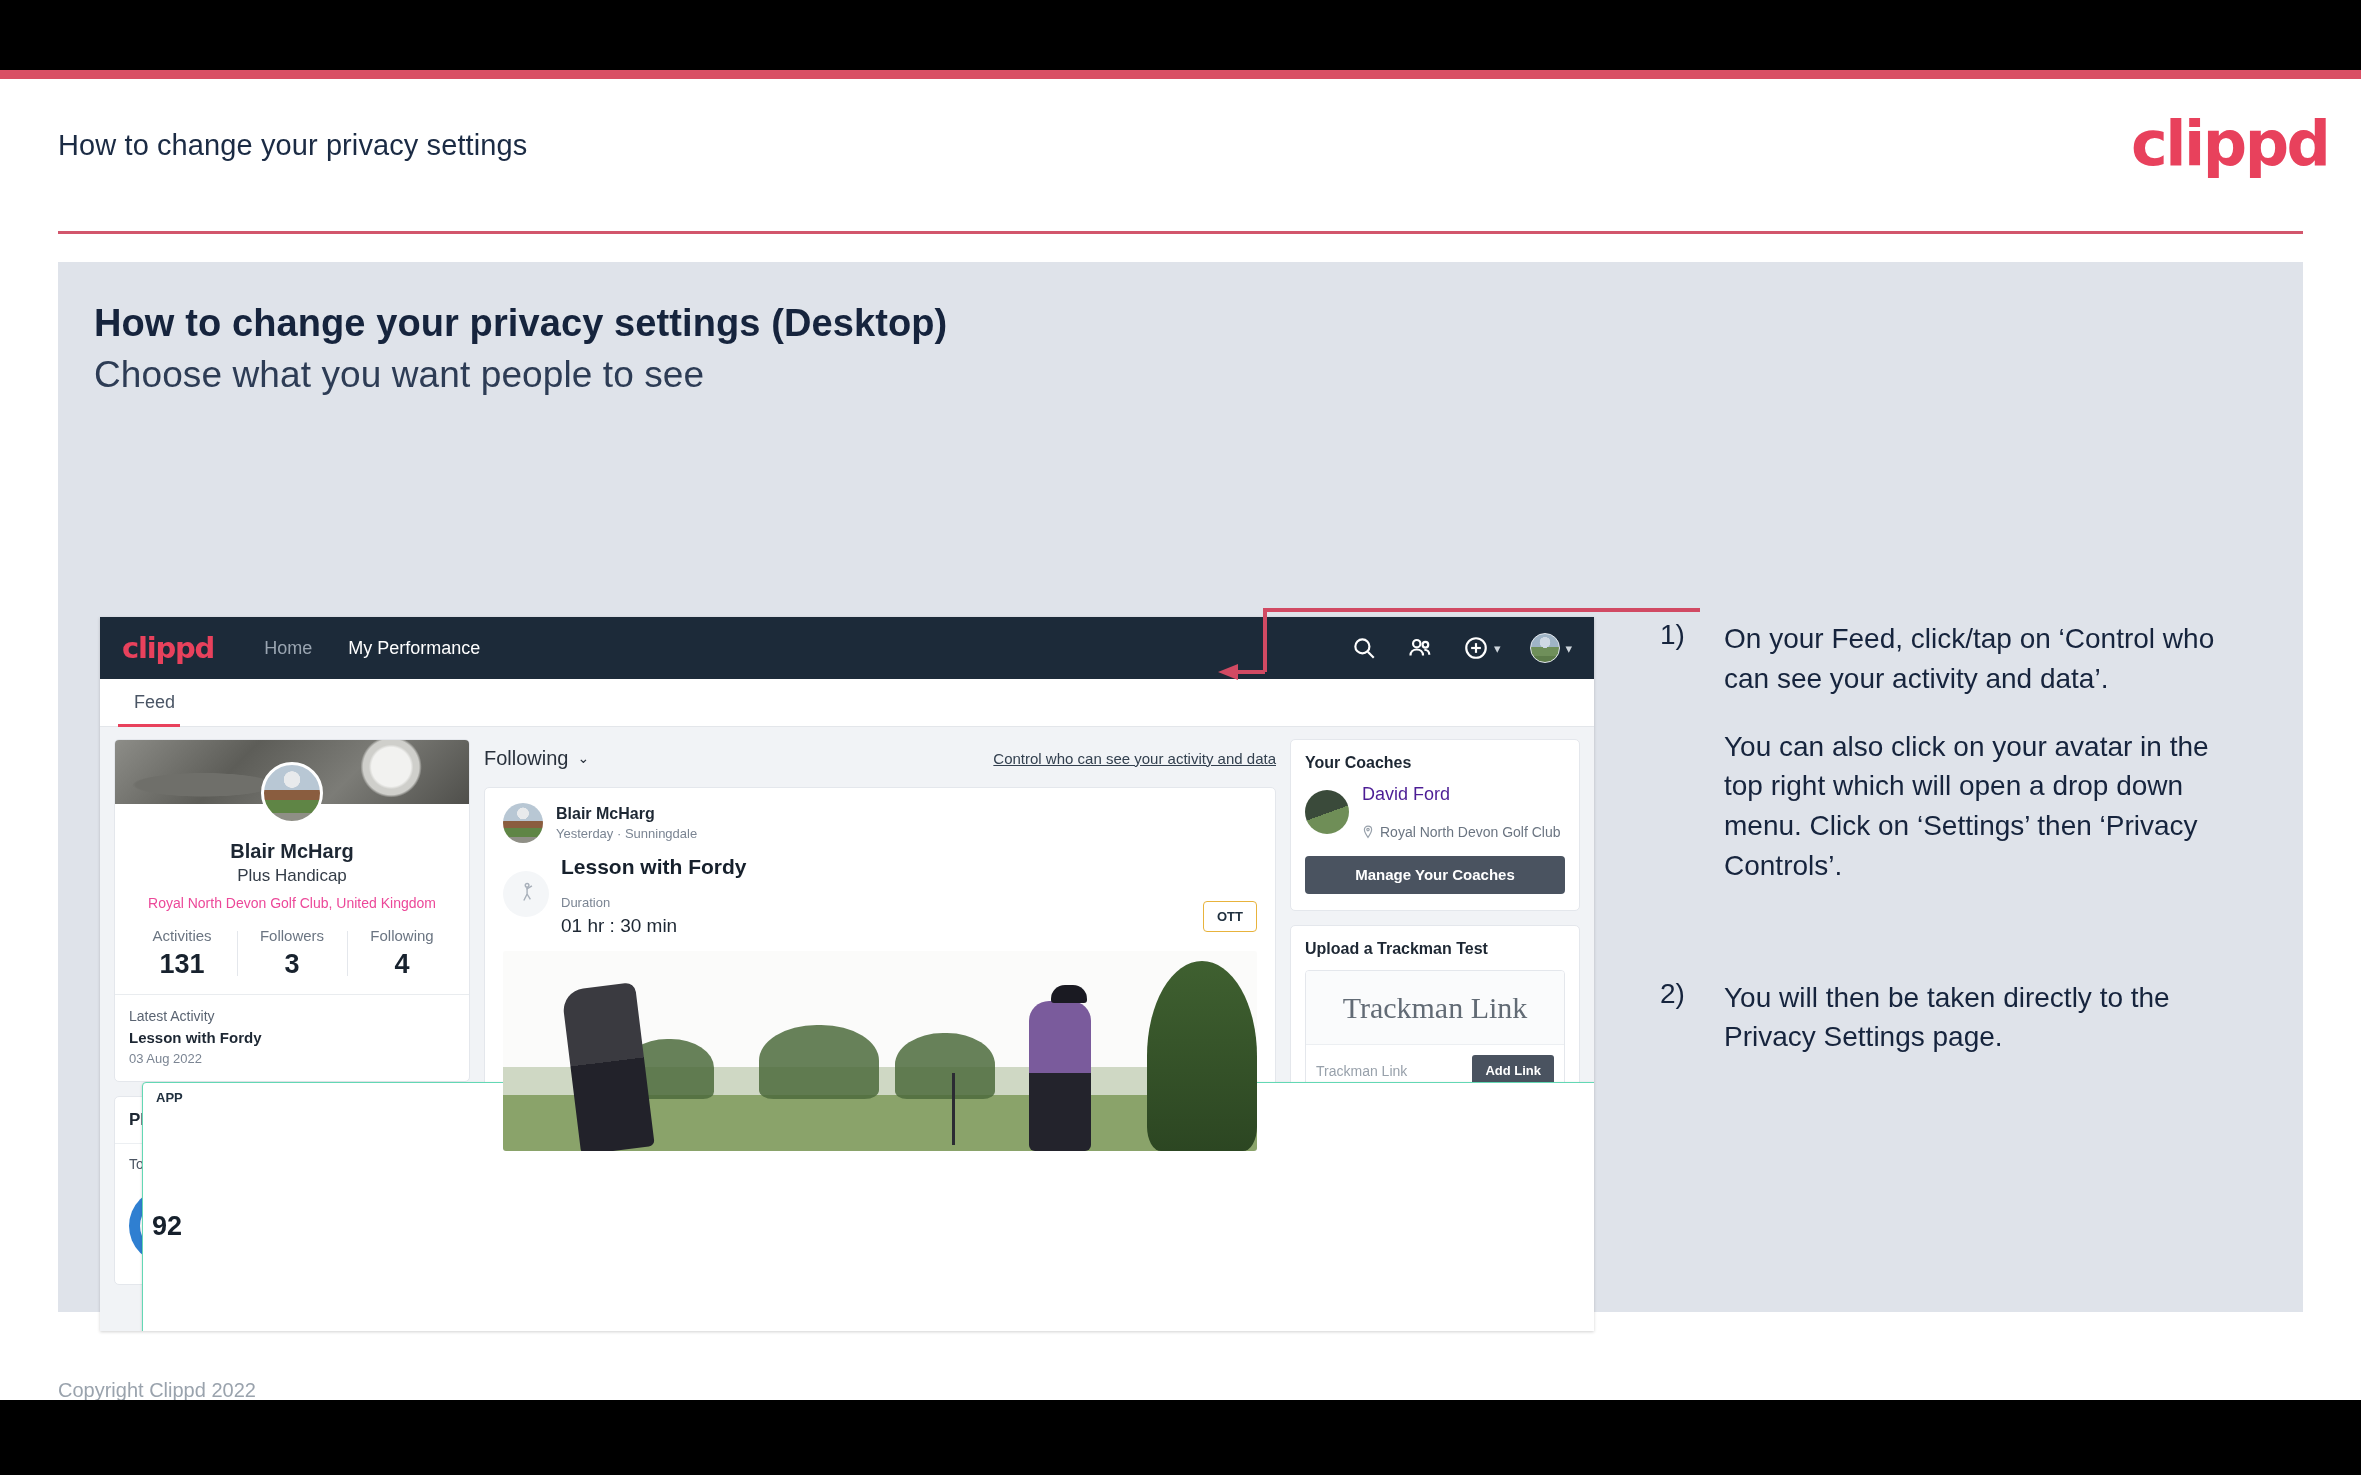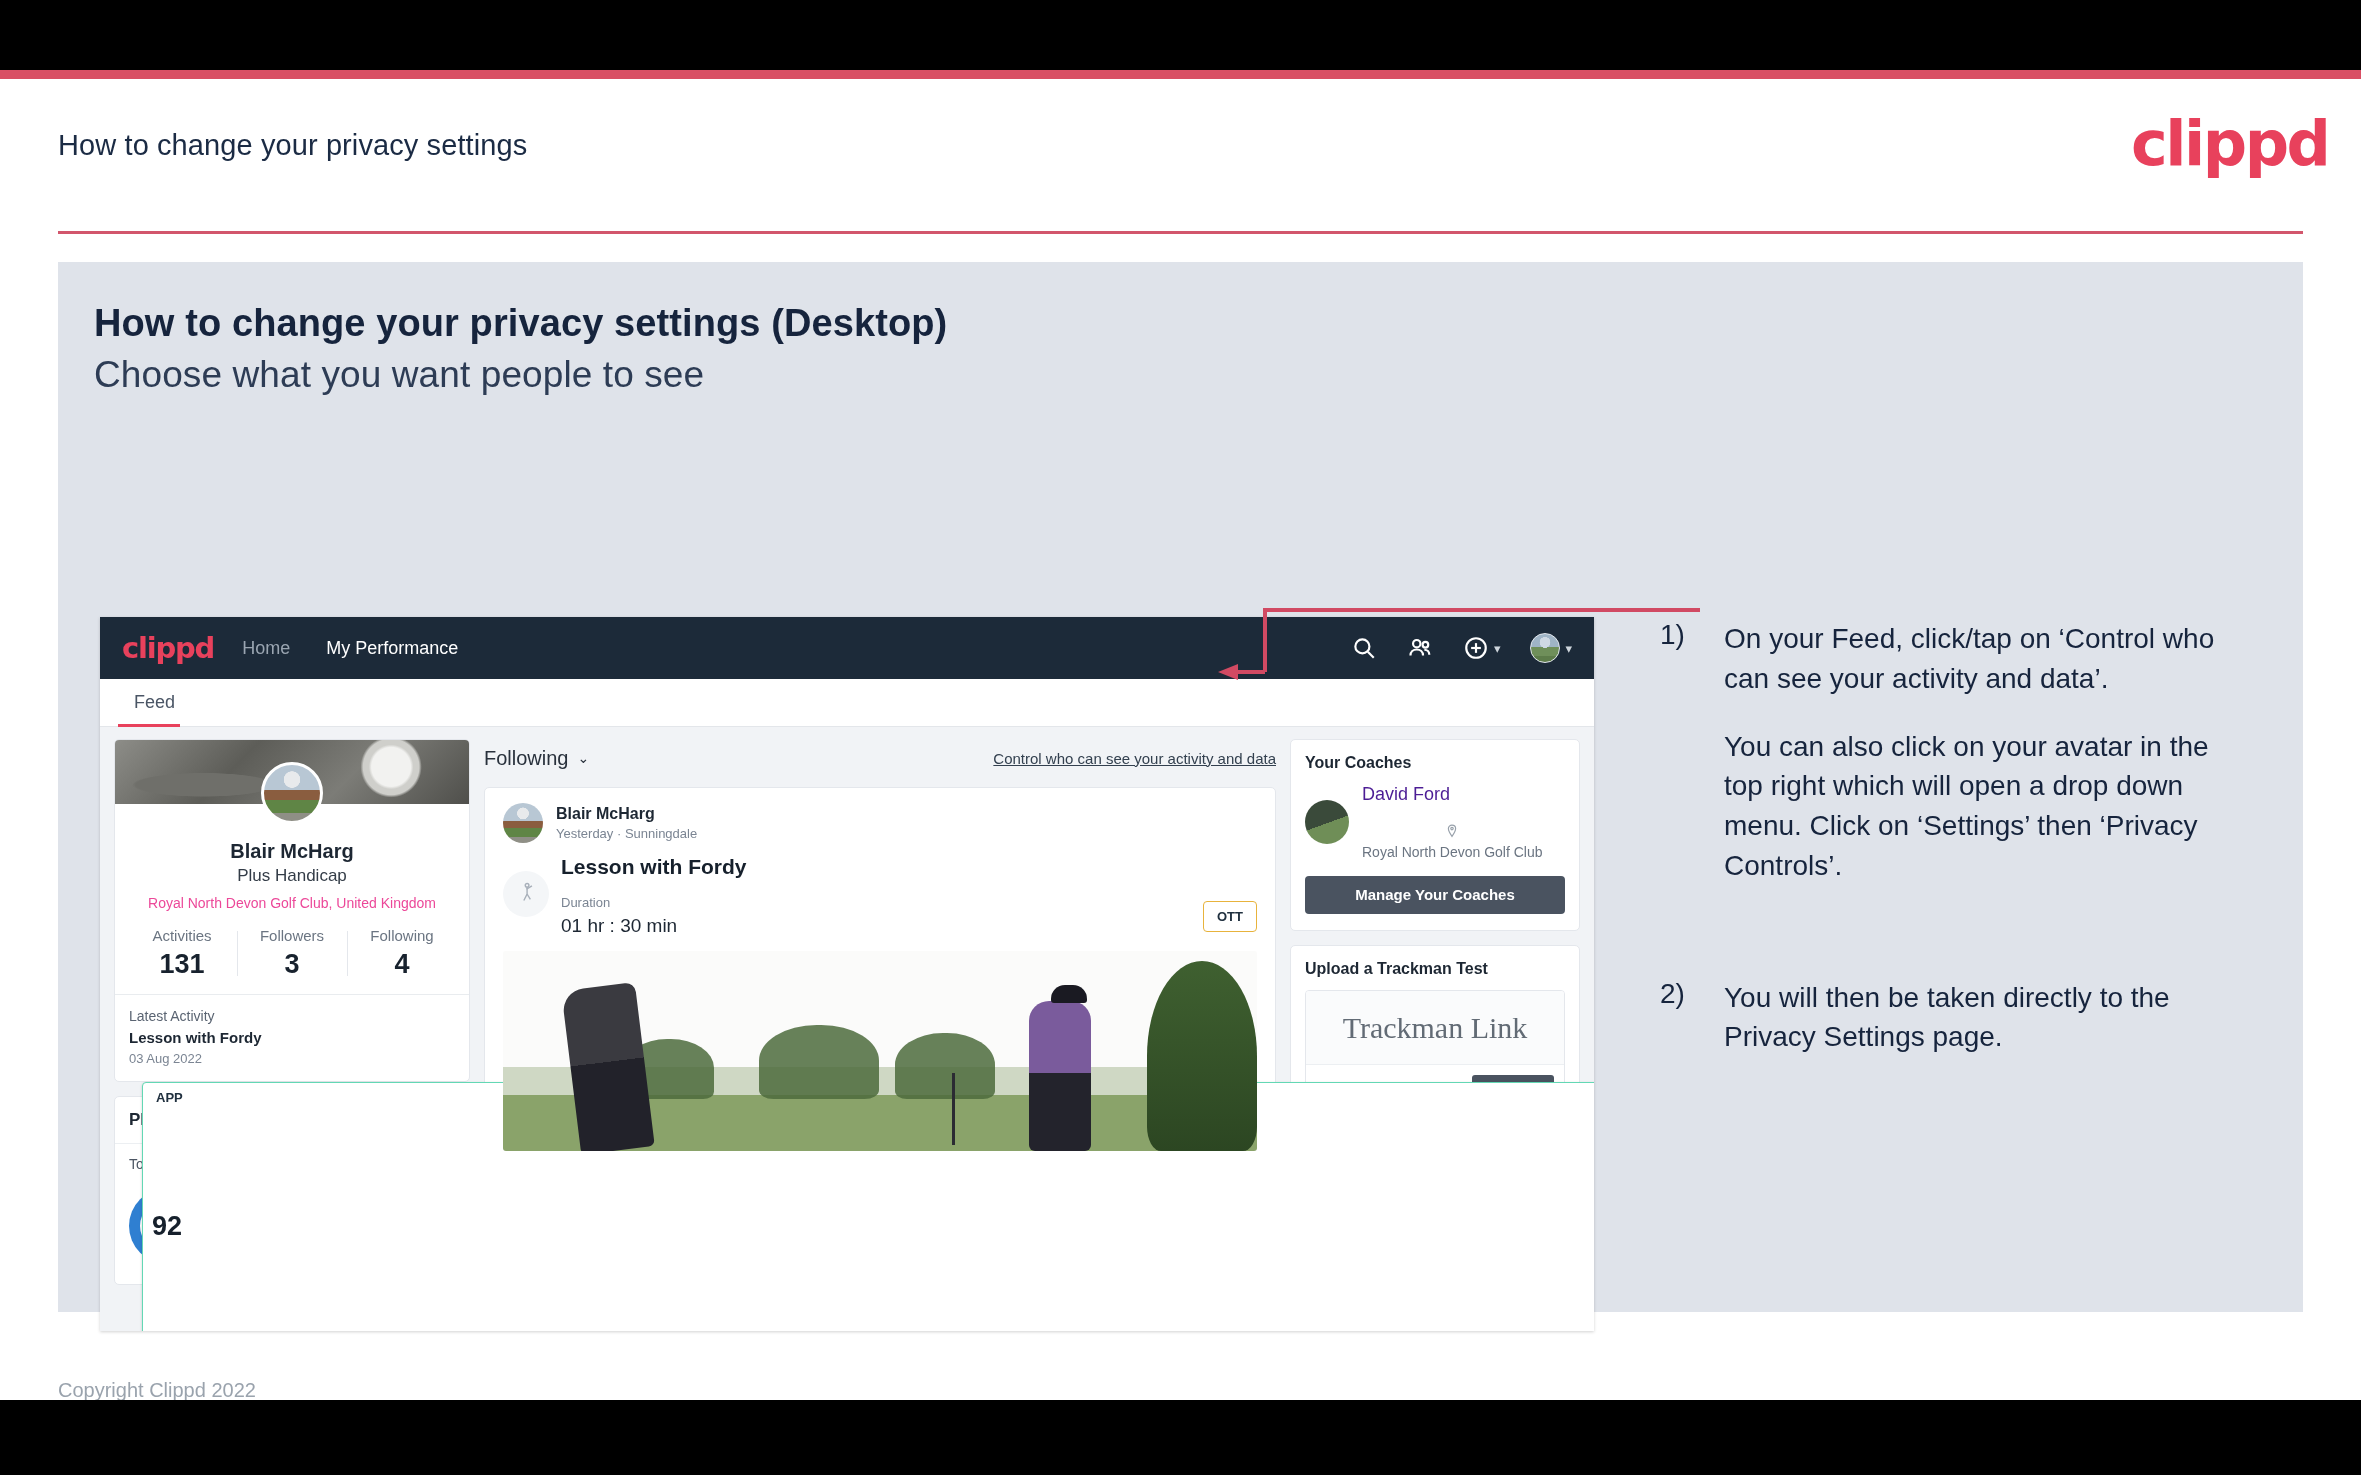--- a/index.html
+++ b/index.html
@@ -53,21 +53,21 @@
     box-shadow:0 1px 3px rgba(0,0,0,.18);
   }
   .app-navbar {
     position:absolute; left:0; top:0; width:100%; height:62px;
     background:#1c2a39; display:flex; align-items:center;
   }
   .nav-logo {
     margin-left:22px; font-size:29px; font-weight:700; color:#e8415c;
     letter-spacing:-1.2px; font-family:"DejaVu Sans", sans-serif;
   }
-  .nav-links { display:flex; align-items:center; margin-left:28px; gap:36px; }
+  .nav-links { display:flex; align-items:center; margin-left:50px; gap:36px; }
   .nav-link { font-size:18px; color:#9aa5b1; }
   .nav-link.active { color:#ffffff; }
   .nav-right {
     position:absolute; right:22px; top:0; height:62px;
     display:flex; align-items:center; gap:30px;
   }
   .nav-icon { width:26px; height:26px; color:#fff; display:block; }
   .nav-icon svg { width:100%; height:100%; display:block; }
   .chev { font-size:13px; color:#cfd6dd; margin-left:5px; }
   .nav-avatar {
@@ -235,21 +235,21 @@
 
   
   .col-right { width:290px; flex:0 0 290px; display:flex; flex-direction:column; gap:14px; }
   .rc-title { font-size:16px; font-weight:700; color:#1d2733; padding:14px 14px 0 14px; }
   .coach-row { display:flex; align-items:center; gap:13px; padding:12px 14px 0 14px; }
   .coach-avatar {
     width:44px; height:44px; border-radius:50%; flex:0 0 44px;
     background:linear-gradient(160deg,#3a4a3a 0 52%, #6f8e57 52% 100%);
   }
   .coach-name { font-size:18px; font-weight:400; color:#4c1d95; }
-  .coach-club { font-size:14px; color:#6b7582; margin-top:19px; display:flex; align-items:center; gap:6px;flex-direction:column; }
+  .coach-club { font-size:14px; color:#6b7582; margin-top:19px; display:flex; align-items:center; gap:6px; }
   .pin-icon { width:12px; height:14px; display:inline-block; }
   .btn-dark {
     display:block; margin:16px 14px 16px 14px; height:38px; line-height:38px;
     background:#4a5360; color:#fff; font-size:15px; font-weight:700;
     text-align:center; border-radius:4px; border:none; width:calc(100% - 28px);
     font-family:"Liberation Sans", sans-serif;
   }
   .upload-inner { margin:12px 14px 14px 14px; border:1px solid #e4e7ec; border-radius:4px; overflow:hidden; }
   .upload-logo {
     height:74px; background:#fafbfc; display:flex; align-items:center; justify-content:center;

